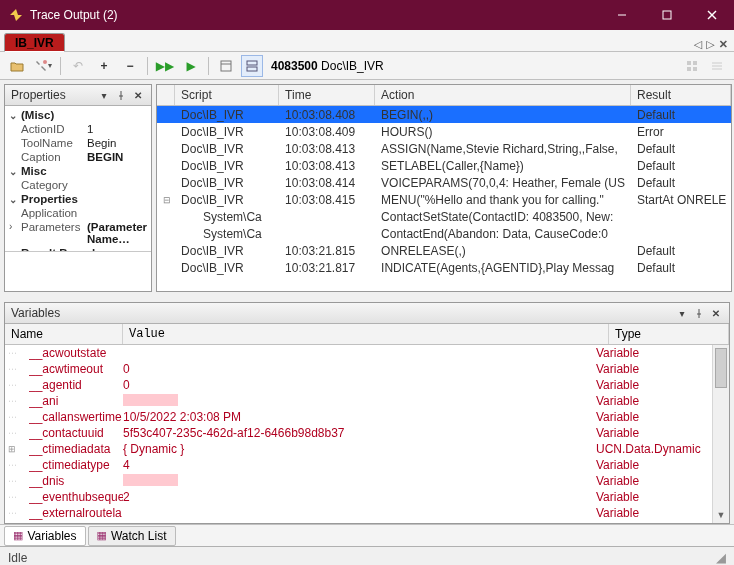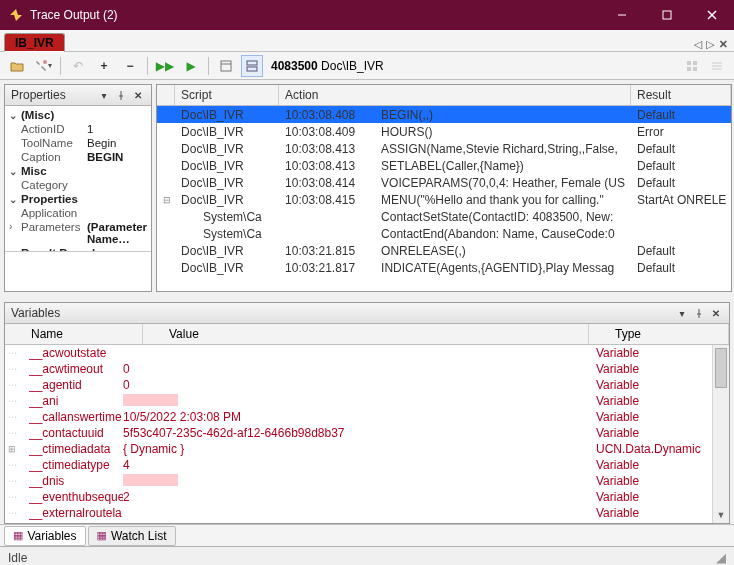--- a/index.html
+++ b/index.html
@@ -102,22 +102,22 @@
   .grow { display:flex; font-size:12px; height:17px; align-items:center; }
   .grow.selected { background:#1a6fff; color:#fff;}
   .grow .gcol { border-right:none; padding:0 6px; overflow:hidden; white-space:nowrap; text-overflow:clip;}
   .grow .c-expand { color:#888; font-size:9px;}
   .child .c-script { padding-left:28px;}
   
   .vars-wrap { margin-top:6px; }
   .vars-panel { border:1px solid #999; background:#fff; }
   .vars-body { }
   .vhead { display:flex; background:#f3f3f3; border-bottom:1px solid #c0c0c0;}
-  .vcol { padding:3px 6px; border-right:1px solid #d0d0d0; font-size:12px;margin-left:20px; }
-  .v-name{width:118px;} .v-value{flex:1;} .v-type{width:120px;}
+  .vcol { padding:3px 6px; border-right:1px solid #d0d0d0; font-size:12px; }
+  .v-name{width:118px;} .v-value{flex:1;font-family:Liberation Mono, monospace;} .v-type{width:120px;}
   .vrow { display:flex; color:#b00020; font-size:12px; align-items:center; height:16px;}
   .vrow .tree { width:24px; color:#999; font-size:9px; display:flex; align-items:center; justify-content:flex-start; padding-left:3px;}
   .vrow .vn { width:94px; white-space:nowrap; overflow:hidden;}
   .vrow .vv { flex:1; white-space:nowrap; overflow:hidden;}
   .vrow .vt { width:116px; white-space:nowrap; overflow:hidden;}
   .redacted { background:#ffc9d0; display:inline-block; height:12px; width:55px;}
   .scrollbar-v { width:17px; background:#f0f0f0; border-left:1px solid #d6d6d6; position:relative;}
   .scrollbar-v .thumb{ position:absolute; left:2px; right:2px; top:3px; height:40px; background:#cfcfcf; border:1px solid #a8a8a8;}
   .scrollbar-v .arr { position:absolute; left:0; right:0; height:16px; display:flex; align-items:center; justify-content:center; color:#666; font-size:9px;}
   .scrollbar-v .arr.top{top:0;} .scrollbar-v .arr.bot{bottom:0;}
@@ -286,20 +286,21 @@
         </div>
       </div>
     <div class="props-desc"></div>
   </div>
 
   <div class="trace-panel">
     <div class="grid">
       <div class="ghead">
         <div class="gcol c-expand"></div>
         <div class="gcol c-script">Script</div>
+        <div class="gcol c-time">Time</div>
         <div class="gcol c-action">Action</div>
         <div class="gcol c-result">Result</div>
       </div>
       <div id="trace-rows">
           <div class="grow selected">
             <div class="gcol c-expand"></div>
             <div class="gcol c-script">Doc\IB_IVR</div>
             <div class="gcol c-time">10:03:08.408</div>
             <div class="gcol c-action">BEGIN(,,)</div>
             <div class="gcol c-result">Default</div>
@@ -343,21 +344,21 @@
             <div class="gcol c-expand"></div>
             <div class="gcol c-script">System\Ca</div>
             <div class="gcol c-time"></div>
             <div class="gcol c-action">ContactSetState(ContactID: 4083500, New:</div>
             <div class="gcol c-result"></div>
           </div>
           <div class="grow child">
             <div class="gcol c-expand"></div>
             <div class="gcol c-script">System\Ca</div>
             <div class="gcol c-time"></div>
-            <div class="gcol c-action">ContactEnd(Abandon: Name, CauseCode:0</div>
+            <div class="gcol c-action">ContactEnd(Abandon: Data, CauseCode:0</div>
             <div class="gcol c-result"></div>
           </div>
           <div class="grow">
             <div class="gcol c-expand"></div>
             <div class="gcol c-script">Doc\IB_IVR</div>
             <div class="gcol c-time">10:03:21.815</div>
             <div class="gcol c-action">ONRELEASE(,)</div>
             <div class="gcol c-result">Default</div>
           </div>
           <div class="grow">

